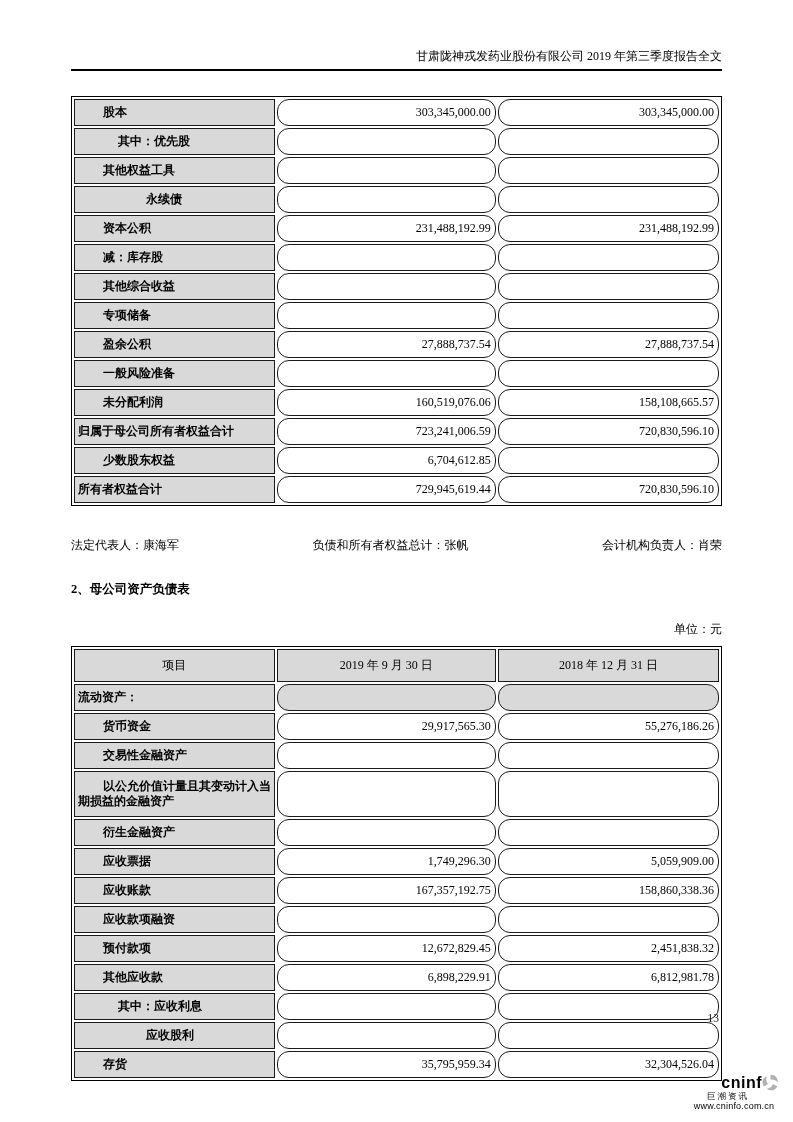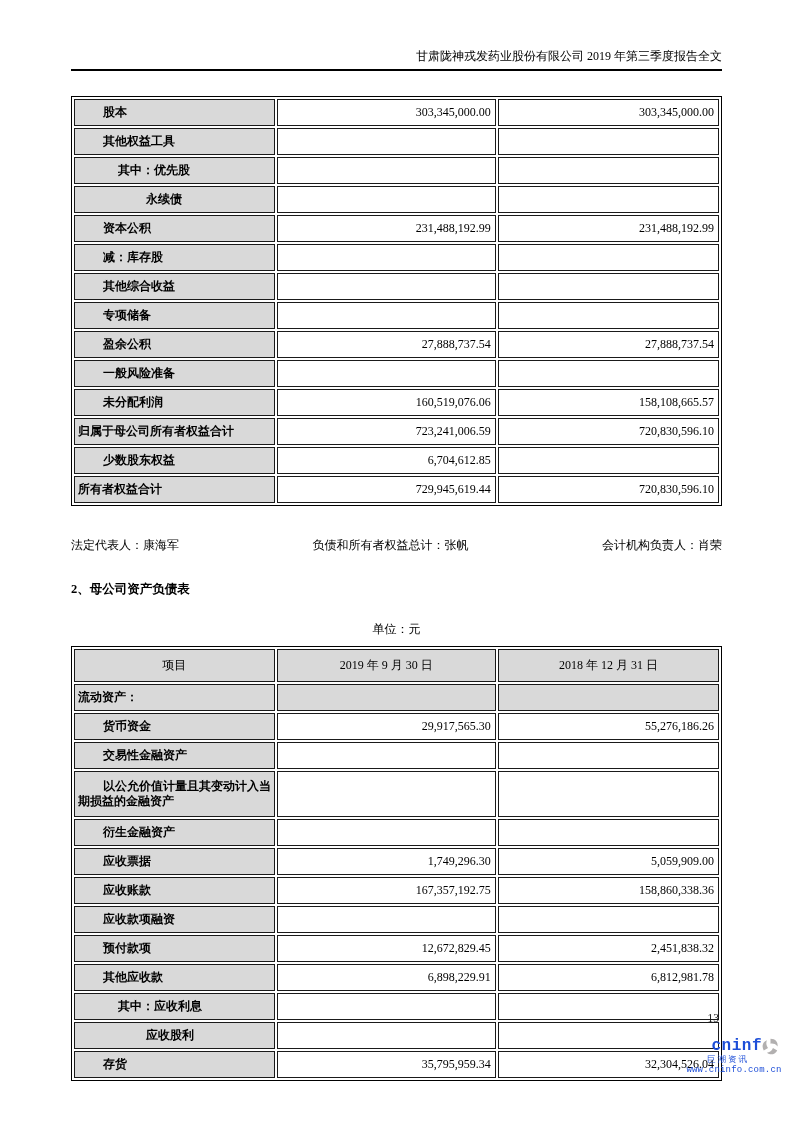--- a/index.html
+++ b/index.html
@@ -56,20 +56,21 @@
     background: #d9d9d9;
     padding: 5px 2px 5px 3px;
     word-break: break-all;
     text-align: left;
     font-weight: bold;
   }
   td.val {
     background: #fff;
     text-align: right;
     padding: 5px 4px 5px 2px;
+    border-radius: 12px;
   }
   td.section { background: #d9d9d9; }
   tr.tall td { height: 46px; }
   .ind-0 { text-indent: 0; }
   .ind-1 { text-indent: 25px; }
   .ind-2 { text-indent: 40px; }
   .ind-3 { text-indent: 68px; }
 
   
   .signatures {
@@ -79,41 +80,41 @@
     font-size: 12px;
   }
 
   .section-title {
     margin-top: 27px;
     font-size: 12.5px;
     font-weight: bold;
   }
   .unit-line {
     margin-top: 23px;
-    text-align: center;
+    text-align: right;
     font-size: 12px;
   }
   table.fin.second { margin-top: 8px; }
 
   
   .page-number {
     position: absolute;
     top: 1012px;
     right: 74px;
     font-size: 11.5px;
     color: #1a1a1a;
   }
   .cninfo-logo {
     position: absolute;
-    top: 1038px;
+    top: 1074px;
     right: 4px;
     width: 110px;
     text-align: center;
-    color: #1d4ed8;
-    font-family: Liberation Mono, monospace;
+    color: #000000;
+    font-family: Liberation Sans, sans-serif;
     line-height: 1.1;
   }
   .logo-top {
     display: flex;
     align-items: center;
     justify-content: flex-end;
     padding-right: 10px;
   }
   .logo-brand {
     font-size: 16px;
@@ -139,26 +140,26 @@
           <col class="c2">
           <col class="c3">
         </colgroup>
       <tbody>
           <tr>
             <td class="label ind-1">股本</td>
             <td class="val">303,345,000.00</td>
             <td class="val">303,345,000.00</td>
           </tr>
           <tr>
+            <td class="label ind-2">其中：优先股</td>
+            <td class="val"></td>
+            <td class="val"></td>
+          </tr>
+          <tr>
             <td class="label ind-1">其他权益工具</td>
-            <td class="val"></td>
-            <td class="val"></td>
-          </tr>
-          <tr>
-            <td class="label ind-2">其中：优先股</td>
             <td class="val"></td>
             <td class="val"></td>
           </tr>
           <tr>
             <td class="label ind-3">永续债</td>
             <td class="val"></td>
             <td class="val"></td>
           </tr>
           <tr>
             <td class="label ind-1">资本公积</td>

